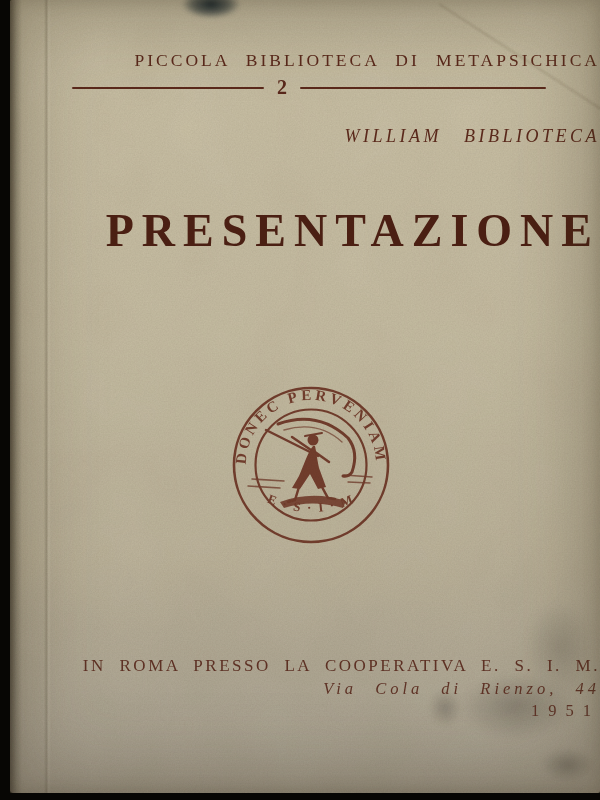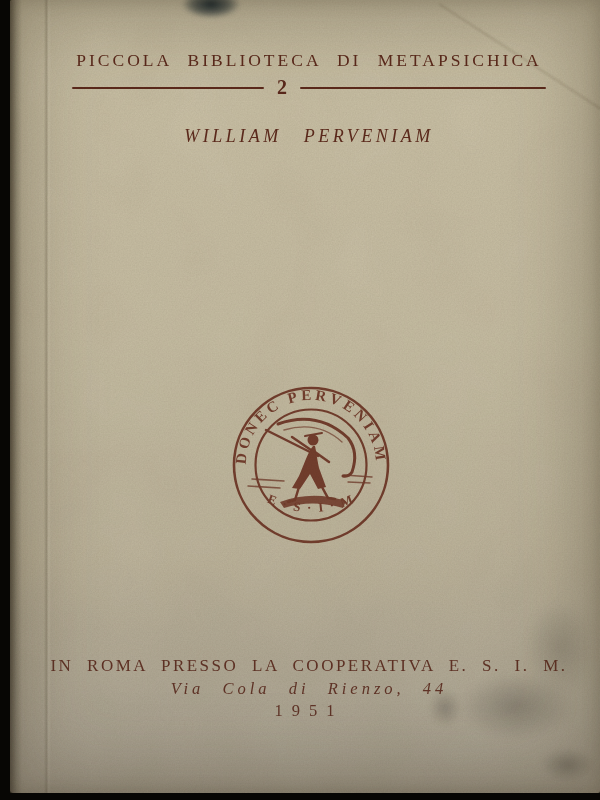--- a/index.html
+++ b/index.html
@@ -16,21 +16,21 @@
     position:absolute;left:10px;top:0;right:0;bottom:7px;
     background:linear-gradient(180deg,#ccc3a8 0%,#c8bfa5 42%,#beb59d 72%,#b5ad9b 100%);
     border-radius:2px 0 2px 4px;
   }
   .cover::before{ 
     content:"";position:absolute;left:0;top:0;bottom:0;width:12px;
     background:linear-gradient(90deg,rgba(20,15,8,.55),rgba(20,15,8,.18) 55%,transparent);
     border-radius:2px 0 0 4px;
   }
 
-  .txt{position:absolute;left:8px;right:0;text-align:center;color:var(--ink)}
+  .txt{position:absolute;left:8px;right:0;text-align:right;color:var(--ink)}
 
   .series{top:50px;font-size:17.5px;letter-spacing:3px;word-spacing:9px}
   .series-rule{top:77px;display:flex;align-items:center;justify-content:center;height:22px}
   .rule-seg{height:2px;background:var(--ink);border-radius:1px}
   .rule-seg.l{width:192px;margin-right:13px}
   .rule-seg.r{width:246px;margin-left:13px}
   .series-number{font-size:20px;font-weight:700;line-height:20px;transform:translateY(-1px)}
 
   .author{top:126px;font-style:italic;font-size:18px;letter-spacing:3.5px;word-spacing:14px}
 
@@ -83,22 +83,23 @@
     <div class="smudge smudge-d"></div>
 
     <div class="txt series">PICCOLA BIBLIOTECA DI METAPSICHICA</div>
 
     <div class="txt series-rule">
       <span class="rule-seg l"></span>
       <span class="series-number">2</span>
       <span class="rule-seg r"></span>
     </div>
 
-    <div class="txt author">WILLIAM PERVENIAM</div>
+    <div class="txt author">WILLIAM BIBLIOTECA</div>
 
+    <div class="txt title-1">PRESENTAZIONE</div>
 
     <svg class="emblem" viewBox="0 0 170 170" aria-hidden="true">
       <defs>
         <path id="mottoArc" d="M 23.9 107.2 A 65 65 0 1 1 146.1 107.2" fill="none"></path>
         <path id="initialsArc" d="M 32 118 Q 85 146 138 118" fill="none"></path>
       </defs>
       <circle cx="85" cy="85" r="77" fill="none" stroke="currentColor" stroke-width="2.6"></circle>
       <circle cx="85" cy="85" r="55.5" fill="none" stroke="currentColor" stroke-width="2.2"></circle>
       <text font-family="Liberation Serif, DejaVu Serif, serif" font-size="15" font-weight="700" letter-spacing="3.5" fill="currentColor">
         <textPath href="#mottoArc" startOffset="50%" text-anchor="middle">DONEC PERVENIAM</textPath>

